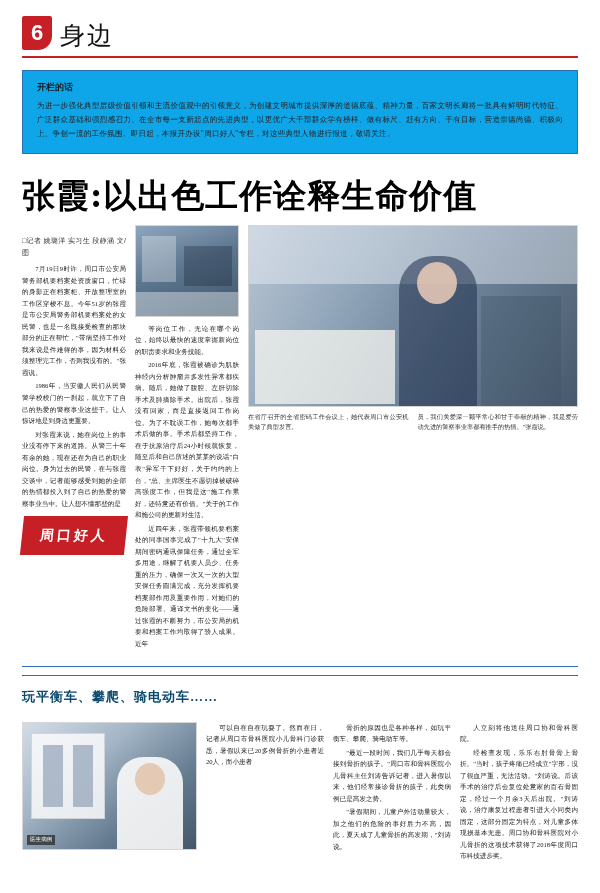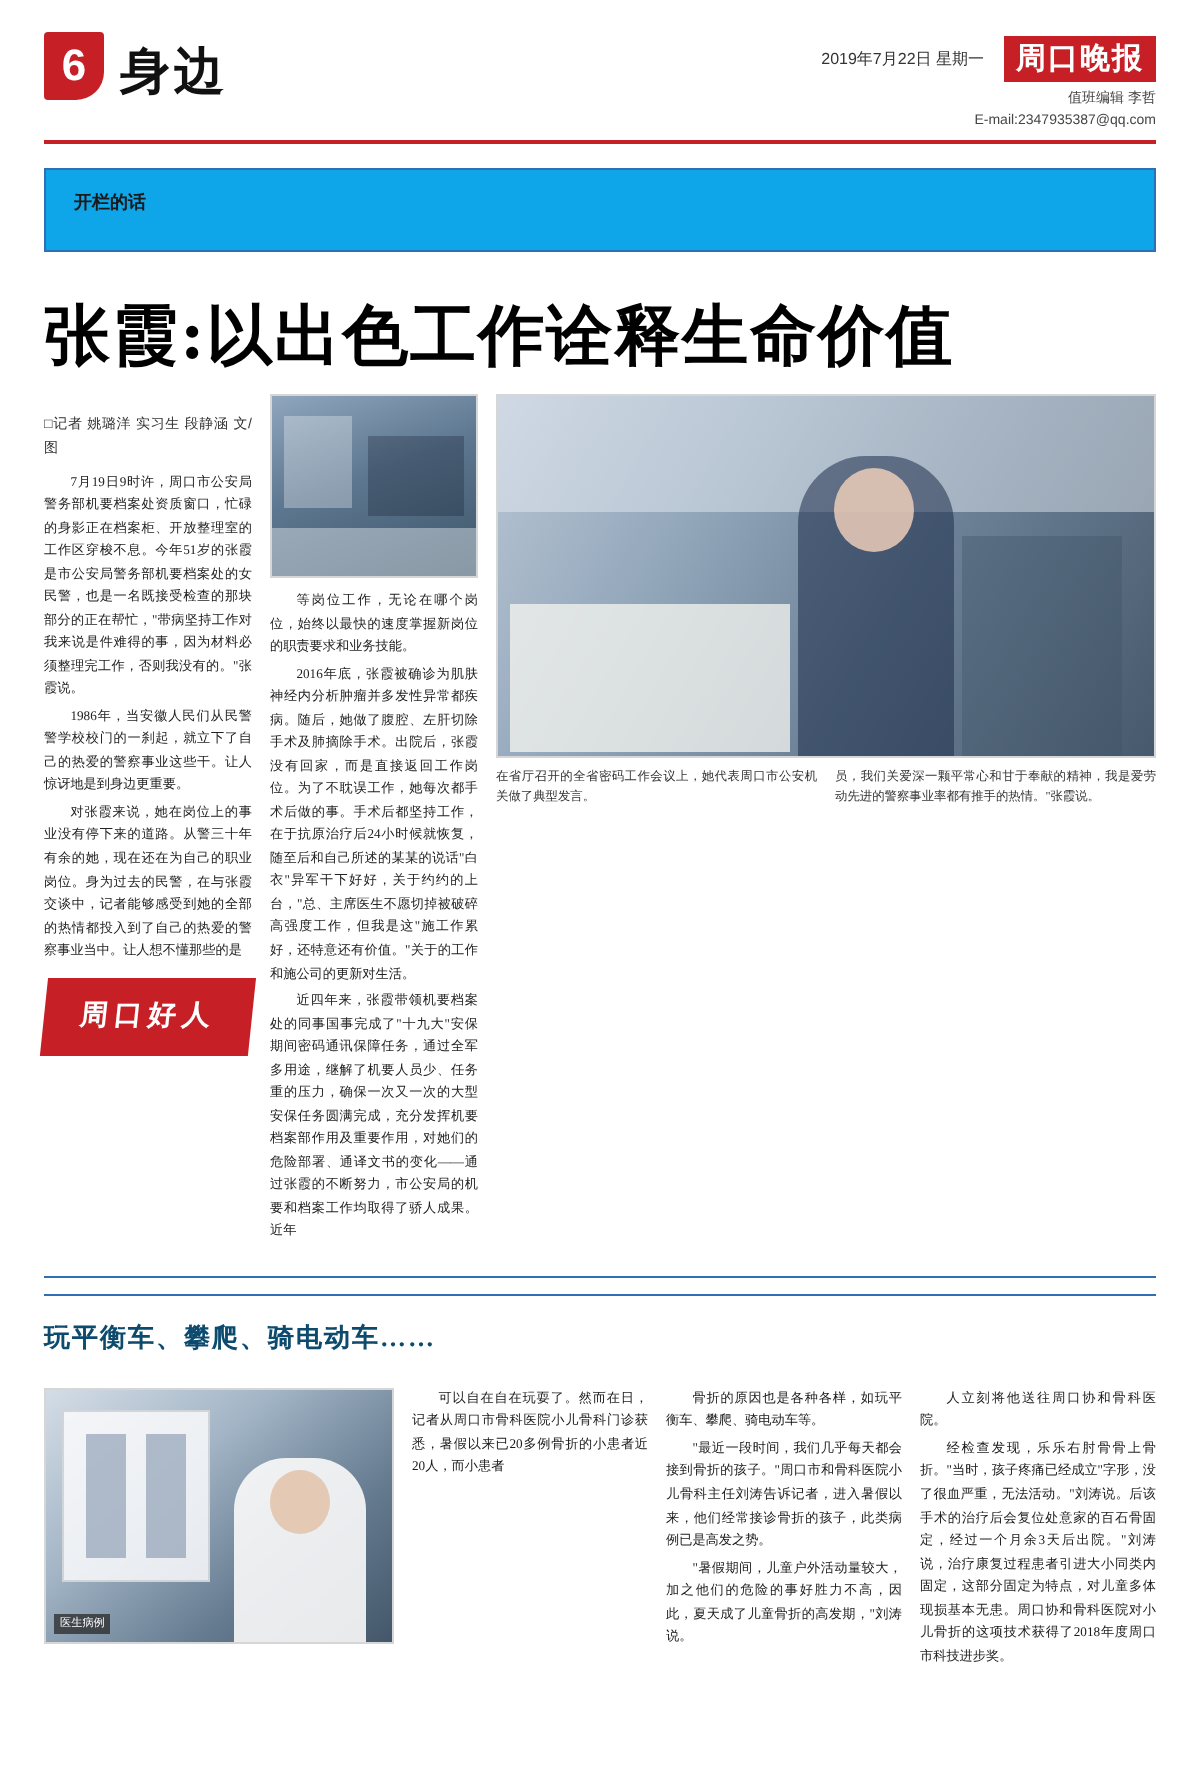--- a/index.html
+++ b/index.html
@@ -40,21 +40,21 @@
     font-family: "Liberation Sans", sans-serif;
     font-size: 22px;
     font-weight: bold;
     display: flex;
     align-items: center;
     justify-content: center;
     border-radius: 2px 2px 14px 2px;
   }
   .section-title {
     font-size: 25px;
-    font-weight: bold;
+    font-weight: normal;
     letter-spacing: 2px;
     font-family: "DejaVu Serif", serif;
     color: #111;
     line-height: 1;
     padding-top: 4px;
   }
   .mast-right {
     text-align: right;
     display: flex;
     flex-direction: column;
@@ -241,32 +241,25 @@
 </head>
 <body>
 
 <div class="page">
 
   <div class="masthead">
     <div class="mast-left">
       <div class="page-num-badge">6</div>
       <div class="section-title">身边</div>
     </div>
-    <div class="mast-right">
-      <div class="mast-row1">
-        <div class="mast-date">2019年7月22日 星期一</div>
-        <div class="paper-logo">周口晚报</div>
-      </div>
-      <div class="mast-credits">值班编辑 李哲</div>
-      <div class="mast-email">E-mail:2347935387@qq.com</div>
-    </div>
   </div>
 
   <div class="lead-box">
     <div class="lead-title">开栏的话</div>
+    <div class="lead-text">为进一步强化典型层级价值引领和主流价值观中的引领意义，为创建文明城市提供深厚的道德底蕴、精神力量，百家文明长廊将一批具有鲜明时代特征、广泛群众基础和强烈感召力、在全市每一支新起点的先进典型，以更优广大干部群众学有榜样、做有标尺、赶有方向、干有目标，营造崇德尚德、积极向上、争创一流的工作氛围。即日起，本报开办设"周口好人"专栏，对这些典型人物进行报道，敬请关注。</div>
   </div>
 
   <div class="headline">张霞:以出色工作诠释生命价值</div>
 
   <div class="article1">
 
     <div class="c1 col">
       <div class="byline">□记者 姚璐洋 实习生 段静涵 文/图</div>
       <p>7月19日9时许，周口市公安局警务部机要档案处资质窗口，忙碌的身影正在档案柜、开放整理室的工作区穿梭不息。今年51岁的张霞是市公安局警务部机要档案处的女民警，也是一名既接受检查的那块部分的正在帮忙，"带病坚持工作对我来说是件难得的事，因为材料必须整理完工作，否则我没有的。"张霞说。</p>
       <p>1986年，当安徽人民们从民警警学校校门的一刹起，就立下了自己的热爱的警察事业这些干。让人惊讶地是到身边更重要。</p>

